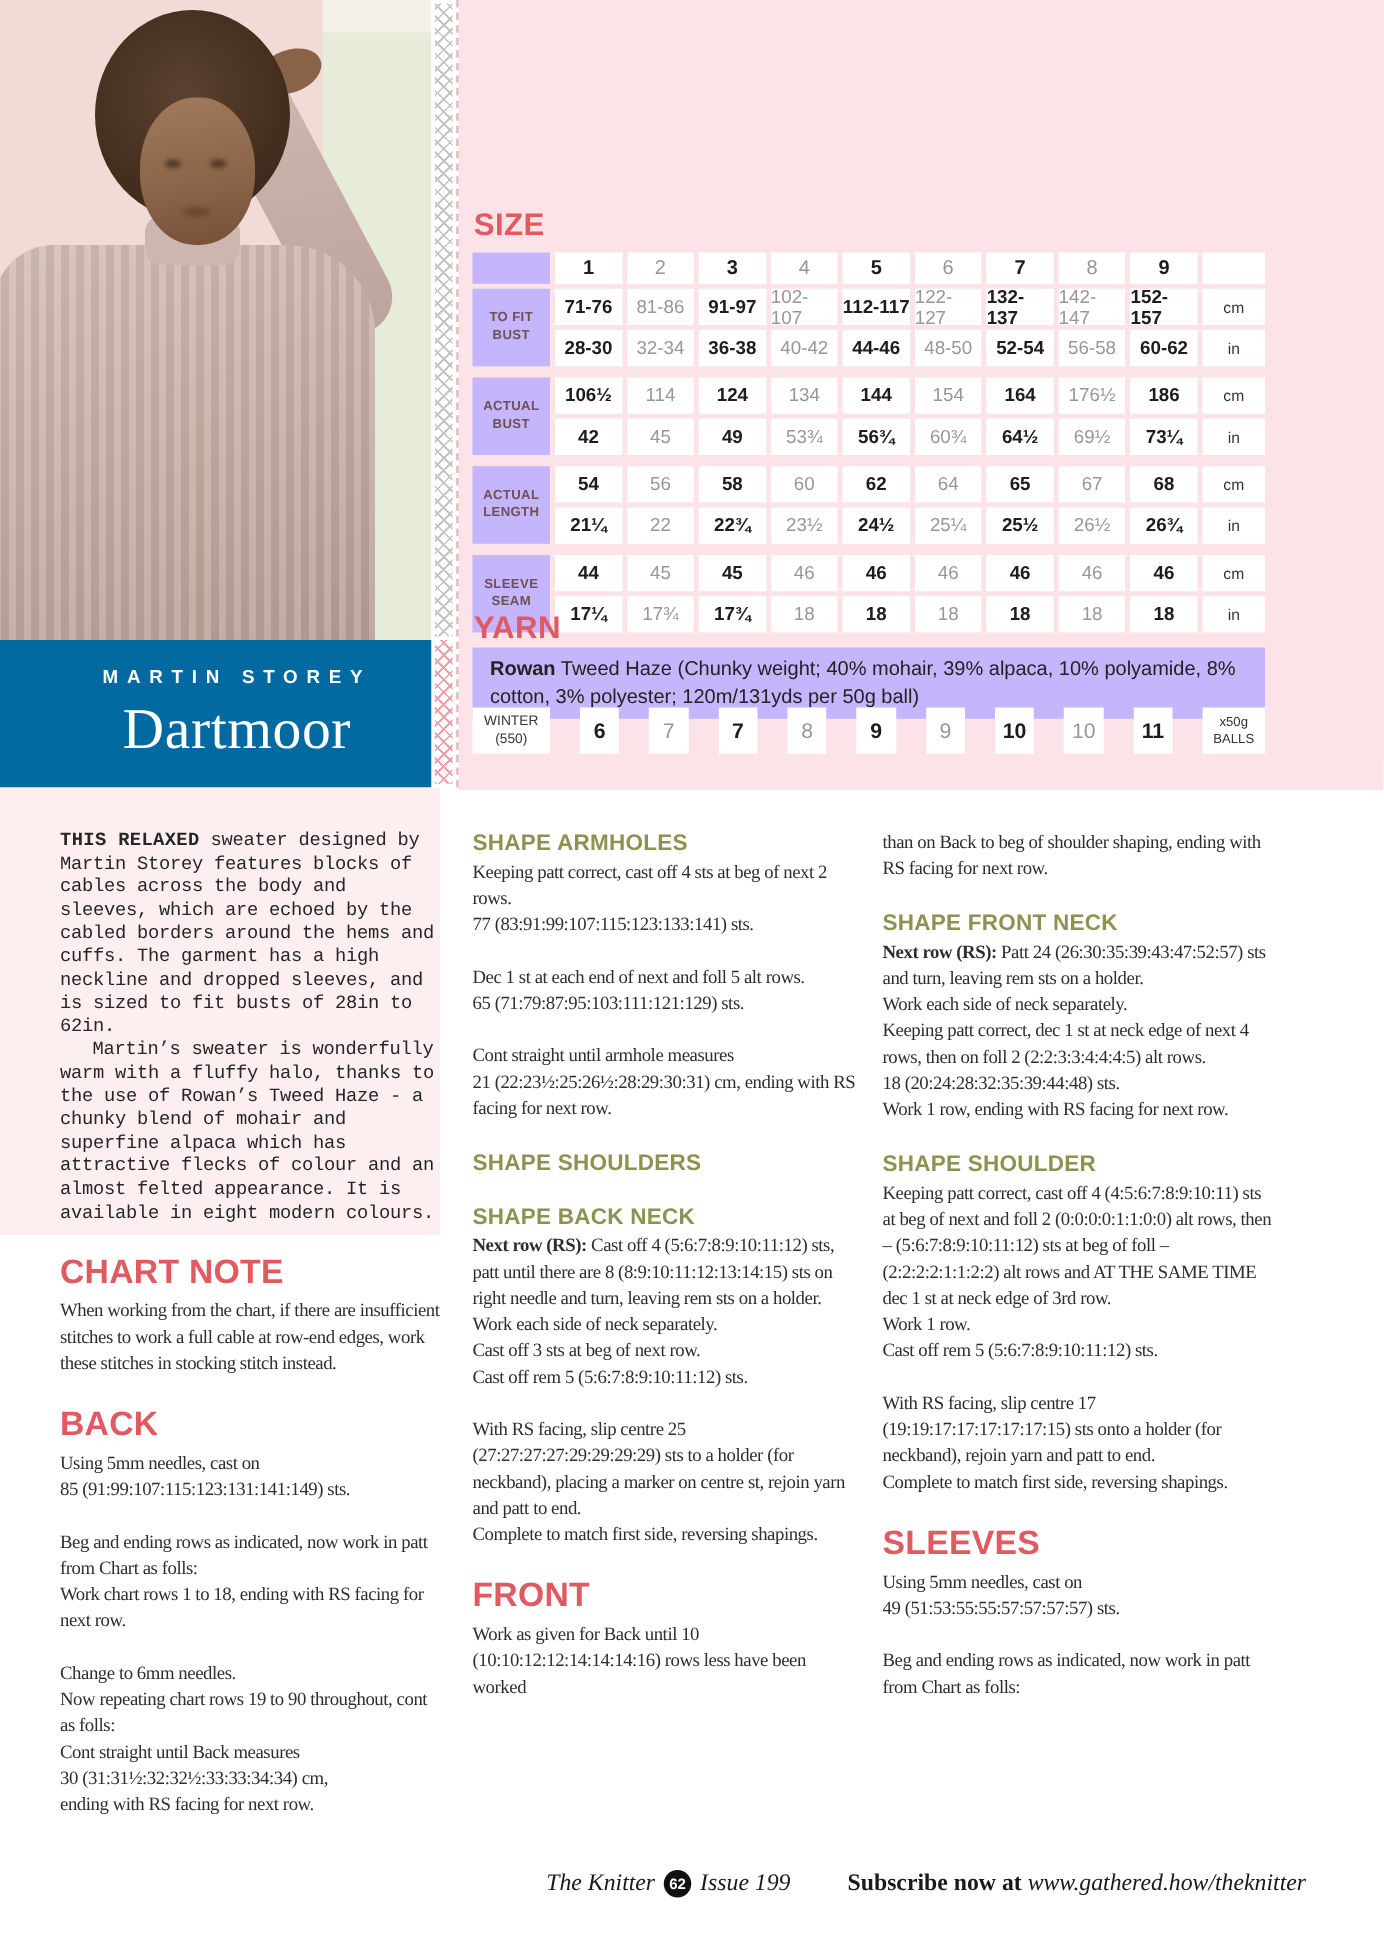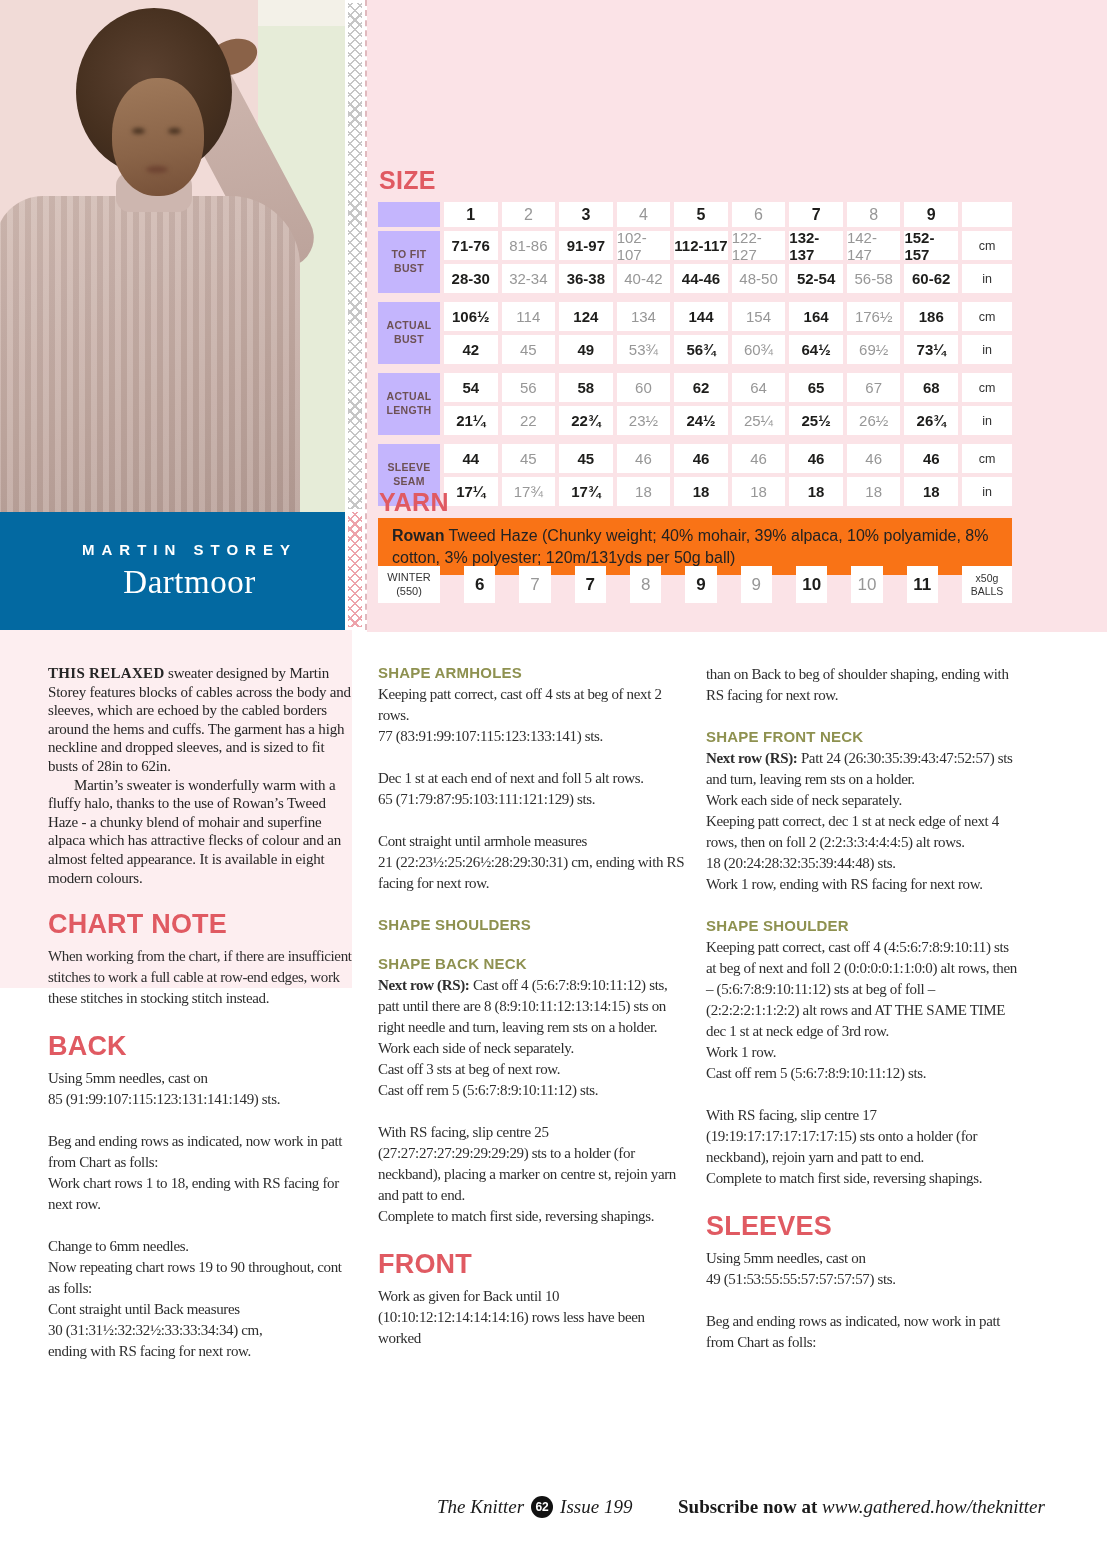--- a/index.html
+++ b/index.html
@@ -42,21 +42,21 @@
   .zig-bottom{top:512px;height:115px;
       background:repeating-linear-gradient(45deg,#eda3ab 0 1.5px,transparent 1.5px 7px),
                  repeating-linear-gradient(-45deg,#eda3ab 0 1.5px,transparent 1.5px 7px);}
 
   
   .banner{position:absolute;left:0;top:512px;width:345px;height:118px;background:#0369a1;
       display:flex;flex-direction:column;align-items:center;justify-content:center;
       padding-left:34px;box-sizing:border-box;}
   .designer{font-family:"Liberation Sans",sans-serif;font-weight:bold;font-size:15px;
       letter-spacing:7px;color:#ffffff;}
-  .title{font-family:"Liberation Serif",serif;font-size:33px;color:#ffffff;margin-top:6px;letter-spacing:.5px;}
+  .title{font-family:"Liberation Serif",serif;font-size:46px;color:#ffffff;margin-top:6px;letter-spacing:.5px;}
 
   
   .panel{position:absolute;left:367px;top:0;width:740px;height:632px;background:#fbe3e7;}
   .h-red{font-family:"Liberation Sans",sans-serif;font-weight:bold;color:#e05a62;margin:0;}
   .panel-h{position:absolute;left:12px;font-size:25px;letter-spacing:.3px;}
   .size-h{top:166px;}
   .yarn-h{top:488px;}
   .tablewrap{position:absolute;left:11px;top:202px;width:634px;}
   .tgrid{display:grid;grid-template-columns:62px repeat(9,1fr) 50px;gap:4px;margin-bottom:4px;}
   .group{margin-bottom:9px;}
@@ -64,42 +64,42 @@
       font-family:"Liberation Sans",sans-serif;}
   .thead .cell{height:25px;}
   .num{font-size:15px;}
   .num.b{font-weight:bold;color:#1d1d1b;}
   .num.g{color:#979797;}
   .hnum{font-size:16px;}
   .label{background:#c4b5fd;color:#6d5154;font-size:10.5px;font-weight:bold;text-align:center;
       white-space:pre-line;line-height:1.3;letter-spacing:.3px;}
   .span2{grid-row:1/3;height:auto;}
   .unit{font-size:12.5px;color:#333;}
-  .yarn-banner{position:absolute;left:11px;top:518px;width:606px;background:#f97316;
+  .yarn-banner{position:absolute;left:11px;top:518px;width:606px;background:#c4b5fd;
       font-family:"Liberation Sans",sans-serif;font-size:16px;line-height:1.35;color:#222;
       padding:7px 14px;}
   .yarn-row{position:absolute;left:11px;top:566px;width:634px;gap:24px;}
   .yarn-row .cell{height:37px;}
   .wlabel{font-size:11px;color:#333;font-weight:normal;text-align:center;white-space:pre-line;line-height:1.2;}
   .ball{font-size:17px;}
   .wunit{font-size:10.5px;color:#333;text-align:center;white-space:pre-line;line-height:1.15;}
 
   
   .left-wash{position:absolute;left:0;top:630px;width:352px;height:358px;background:#fdeef0;}
   .col{position:absolute;top:664px;}
   .col-left{left:48px;width:306px;}
   .col-mid{left:378px;width:312px;}
   .col-right{left:706px;width:312px;}
   .intro{font-size:15px;line-height:18.6px;letter-spacing:-0.2px;color:#262626;}
-  .intro p{margin:0;}
+  .intro p{margin:0;font-family:Liberation Mono, monospace;}
   .intro .indent{text-indent:26px;}
   .lead{font-weight:bold;letter-spacing:.3px;}
   .sec{margin-top:22px;}
   .sec-h{font-size:27px;margin:0 0 6px 0;letter-spacing:.2px;}
-  .h-olive{font-family:"Liberation Sans",sans-serif;font-weight:bold;font-size:15px;
+  .h-olive{font-family:"Liberation Sans",sans-serif;font-weight:bold;font-size:18px;
       color:#8e9150;margin:0 0 3px 0;letter-spacing:.2px;}
   .p{font-size:15px;line-height:21px;letter-spacing:-0.35px;margin:0 0 21px 0;white-space:pre-line;}
   .p:last-child{margin-bottom:0;}
   .rowlead{font-weight:bold;}
 
   
   .footer-left{position:absolute;left:437px;top:1496px;font-size:19px;font-style:italic;color:#1a1a1a;
       display:flex;align-items:center;gap:7px;}
   .badge{display:inline-flex;align-items:center;justify-content:center;width:22px;height:22px;
       border-radius:50%;background:#111;color:#fff;font-style:normal;

